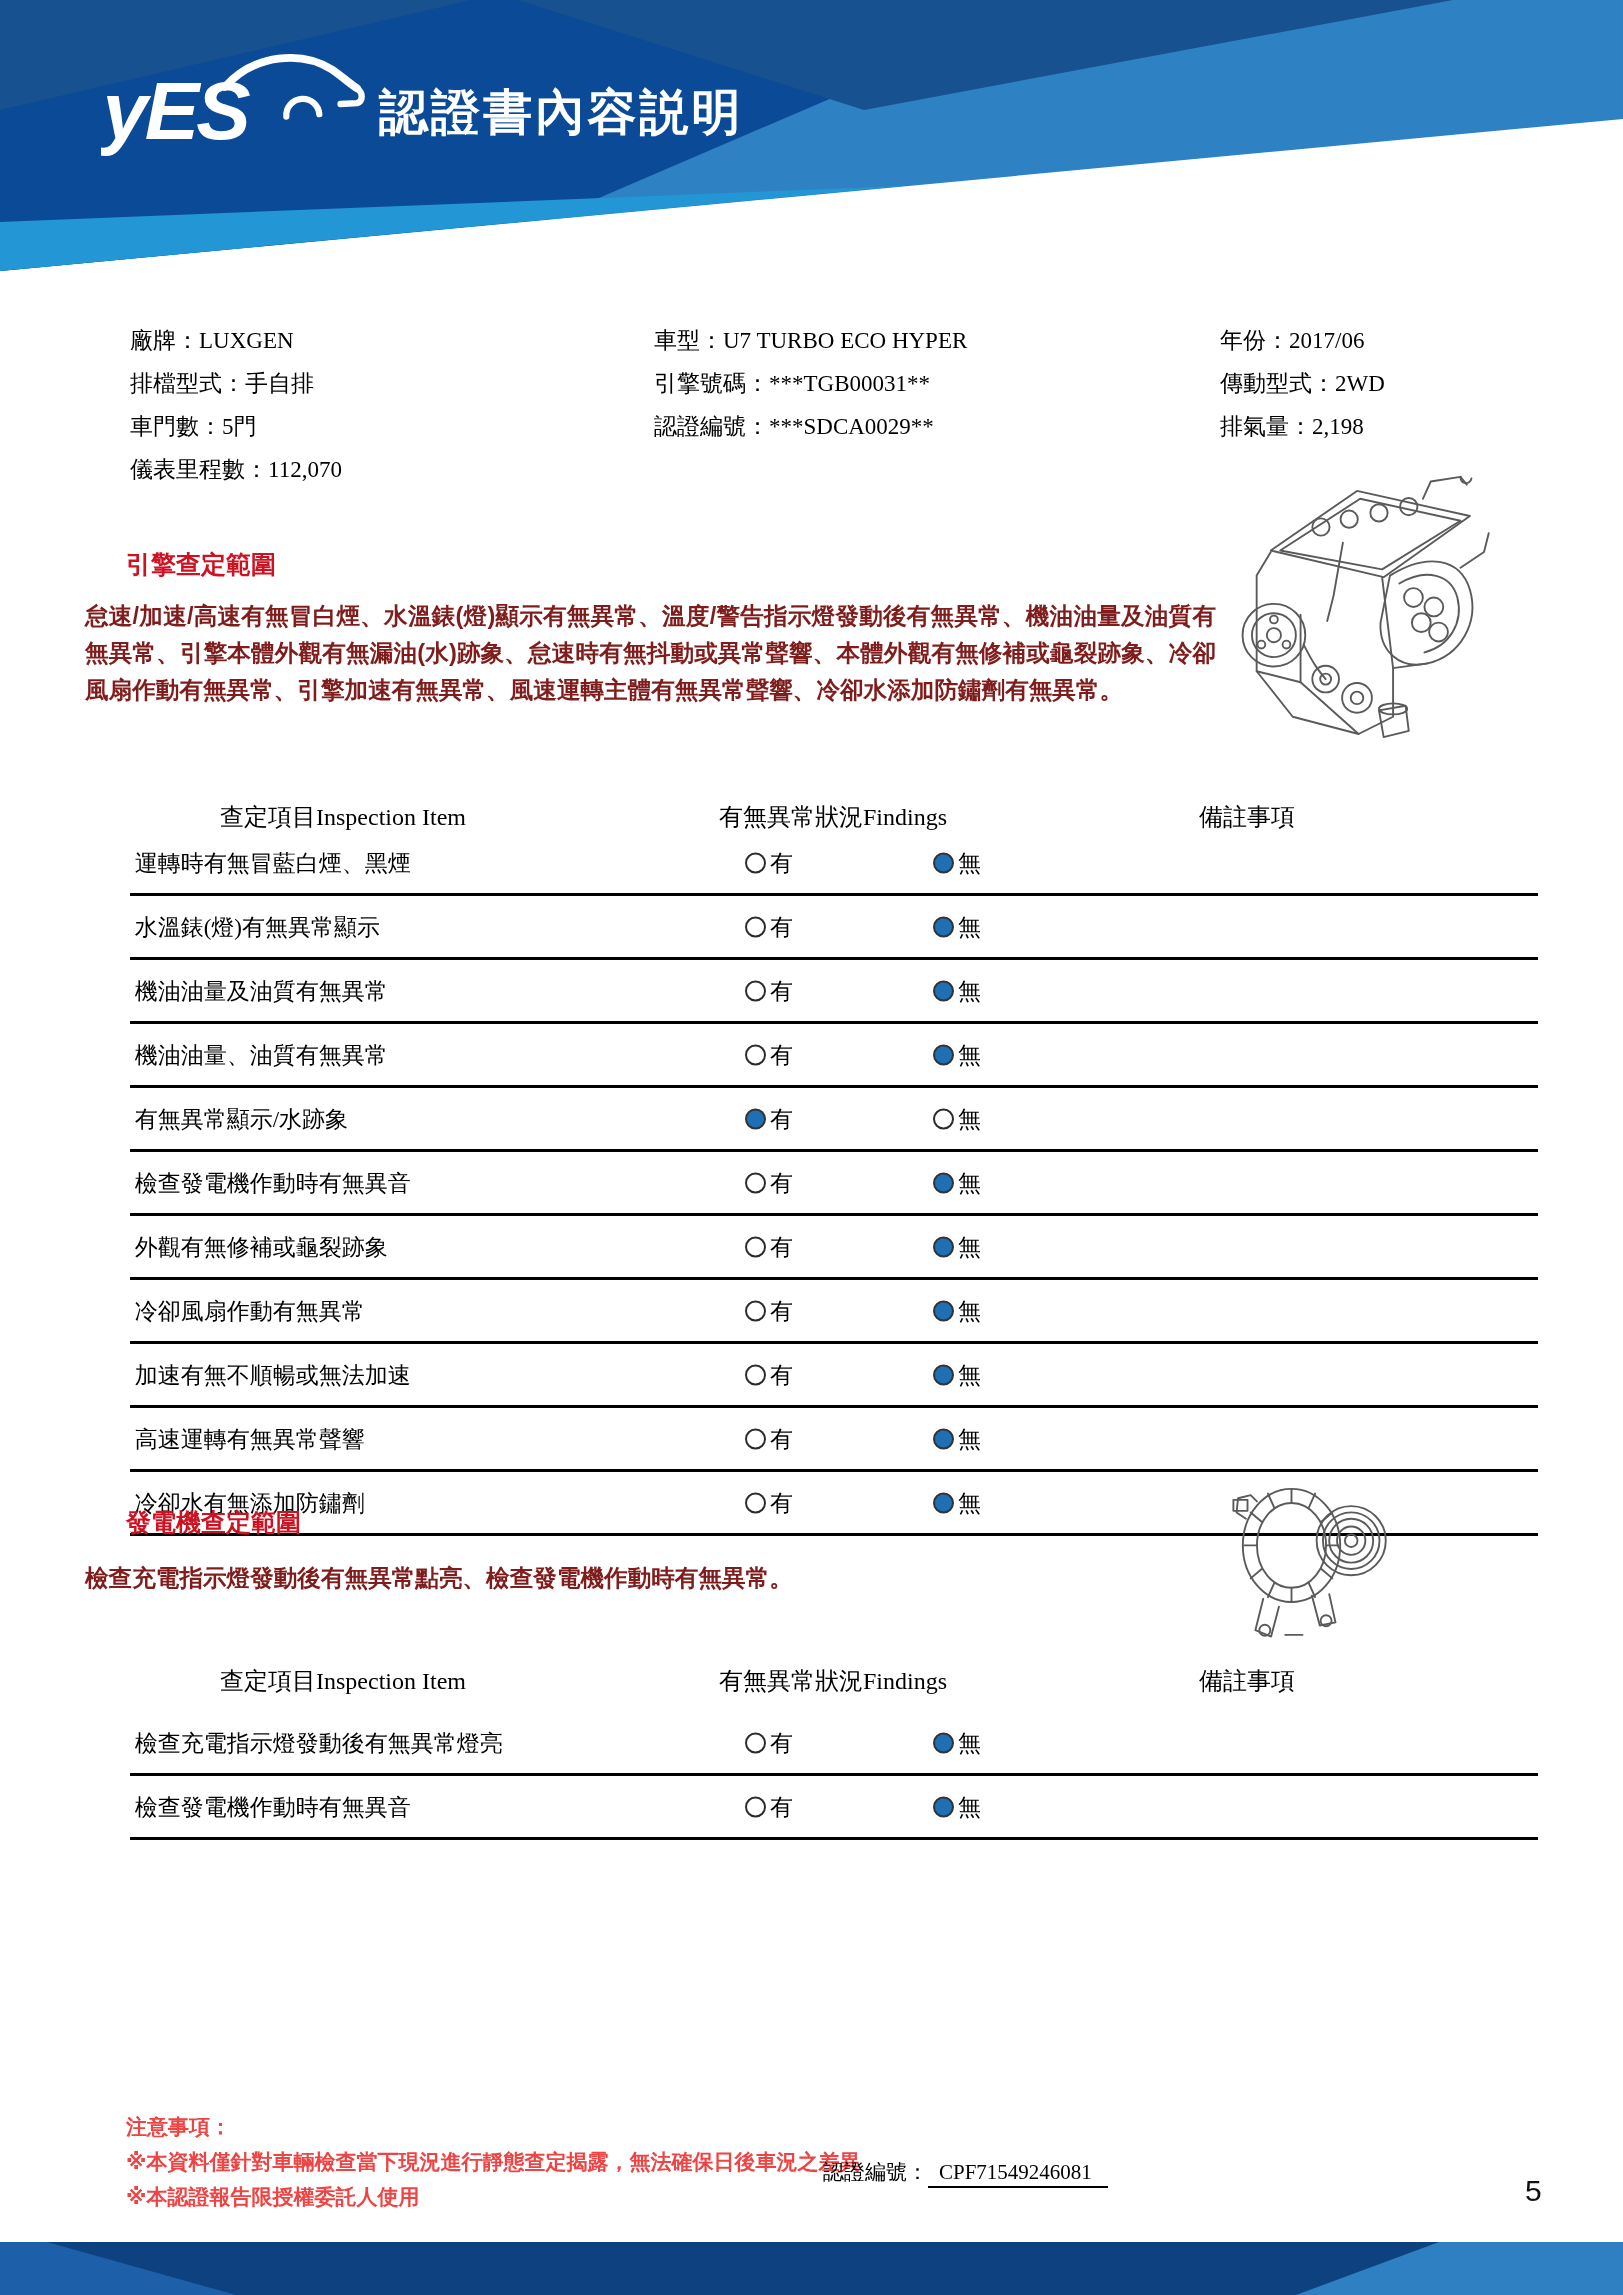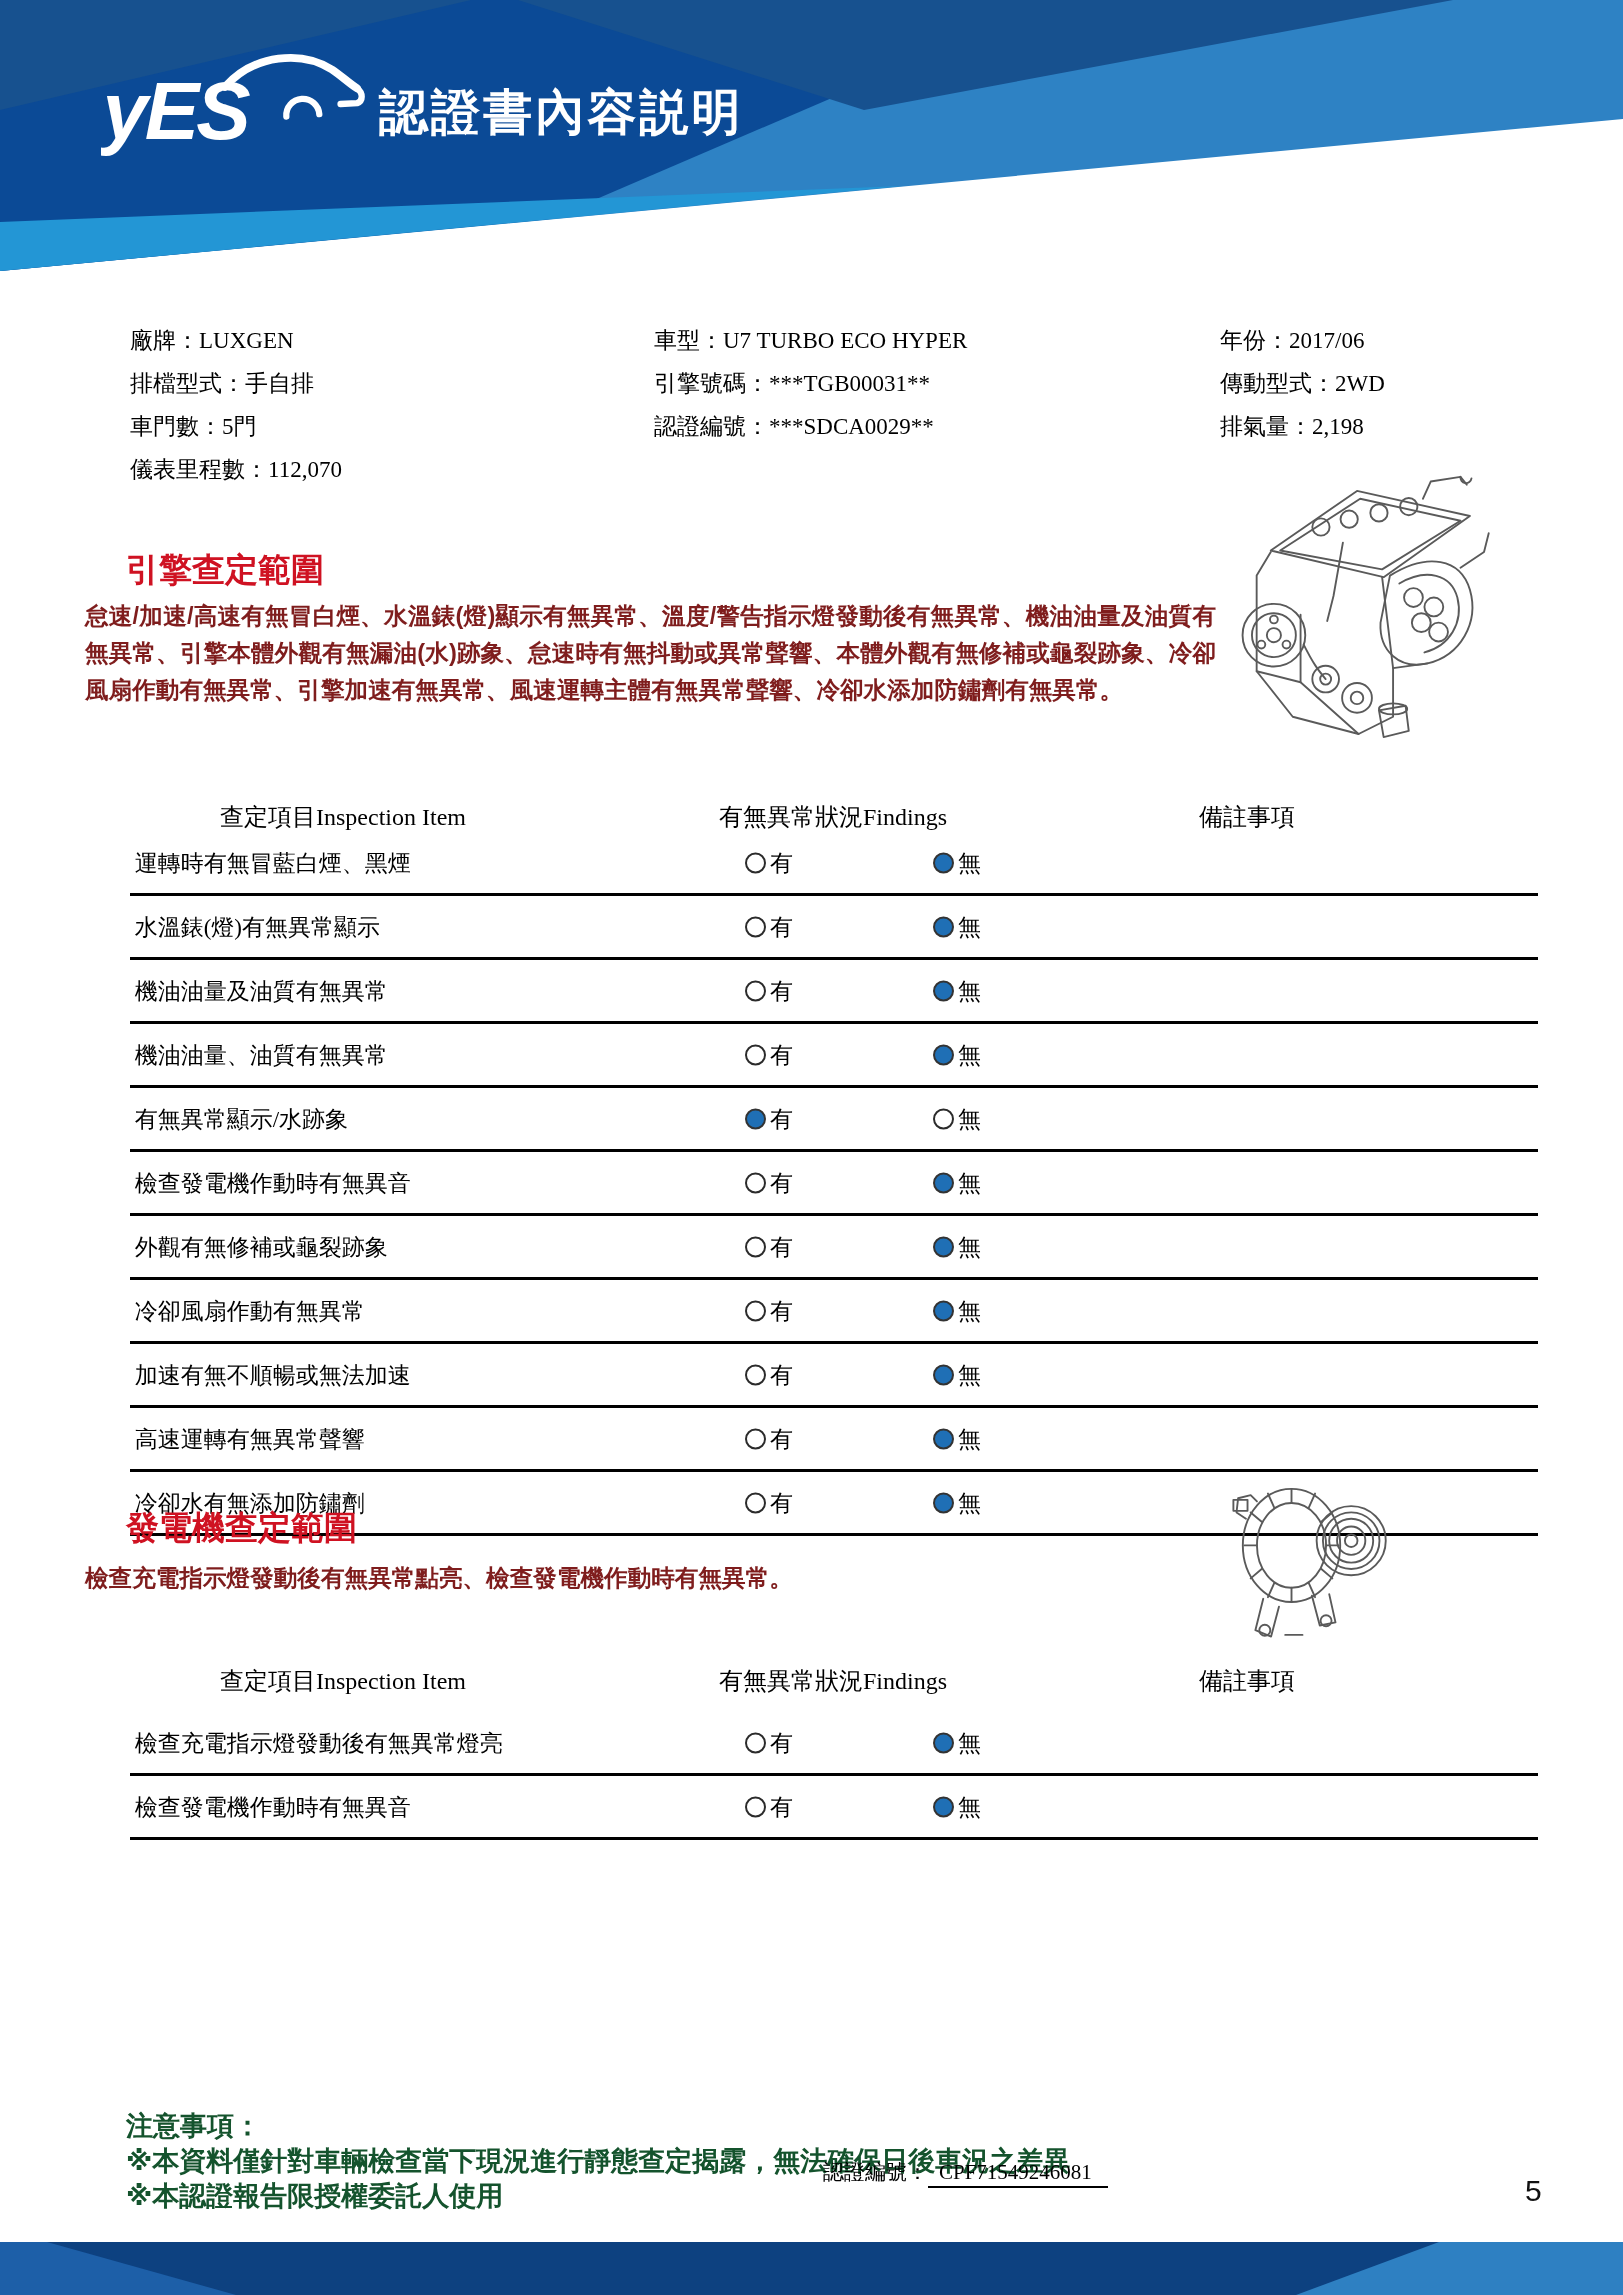--- a/index.html
+++ b/index.html
@@ -17,21 +17,21 @@
   .logo{position:absolute;left:101px;top:41px;width:267px;height:126px;}
   .page-title{position:absolute;left:379px;top:80px;font-family:"Liberation Sans","DejaVu Sans",sans-serif;
               font-weight:700;font-size:49px;letter-spacing:3.1px;color:#ffffff;white-space:nowrap;}
 
   
   .vi-col{position:absolute;top:319px;font-size:23px;line-height:43px;white-space:nowrap;}
   .vi-col1{left:130px;} .vi-col2{left:654px;} .vi-col3{left:1220px;}
 
   
   .sec-heading{position:absolute;font-family:"Liberation Sans","DejaVu Sans",sans-serif;
-               font-weight:700;font-size:33px;color:#cf1222;white-space:nowrap;}
+               font-weight:700;font-size:25px;color:#cf1222;white-space:nowrap;}
   .sec-desc{position:absolute;font-family:"Liberation Sans","DejaVu Sans",sans-serif;
             font-weight:700;font-size:23.6px;line-height:37px;color:#7f1d1d;text-align:justify;}
   #engine-heading{left:126px;top:548px;}
   #engine-desc{left:85px;top:598px;width:1131px;}
   #generator-heading{left:126px;top:1506px;}
   #generator-desc{left:85px;top:1560px;width:1178px;}
 
   
   .illus{position:absolute;}
   #engine-illus{left:1225px;top:458px;}
@@ -49,21 +49,21 @@
   .trow-label{position:absolute;left:4.7px;top:50%;transform:translateY(-50%);font-size:23px;white-space:nowrap;}
   .opt{position:absolute;top:50%;transform:translateY(-50%);display:flex;align-items:center;}
   .opt-yes{left:615px;} .opt-no{left:803px;}
   .circle{display:inline-block;width:21px;height:21px;border-radius:50%;border:2.4px solid #2b2b2b;
           background:#fff;box-sizing:border-box;}
   .circle.sel{background:#1f6fb5;border-color:#333;}
   .opt-label{font-size:23px;margin-left:3.9px;}
 
   
   .notes{position:absolute;left:126px;top:2109px;font-family:"Liberation Sans","DejaVu Sans",sans-serif;
-         font-weight:700;font-size:27px;line-height:35px;color:#14532d;}
+         font-weight:700;font-size:21px;line-height:35px;color:#ef4444;}
   .cert-line{position:absolute;left:823px;top:2158px;font-size:21px;white-space:nowrap;}
   .cert-num{border-bottom:2.4px solid #000;padding:0 15.7px 1.6px 11px;}
   .page-num{position:absolute;left:1525px;top:2174px;font-family:"Liberation Sans","DejaVu Sans",sans-serif;
             font-size:30px;color:#111;}
 
   
   .bottom-band{position:absolute;left:0;top:2242px;width:1623px;height:53px;background:#0d4180;}
   .bottom-band .shape{position:absolute;left:0;top:0;width:1623px;height:53px;}
   .bb-left{background:#1d5fa8;clip-path:polygon(0 0,47px 0,236px 53px,0 53px);}
   .bb-right{background:#2e80c2;clip-path:polygon(1439px 0,1623px 0,1623px 53px,1296px 53px);}

